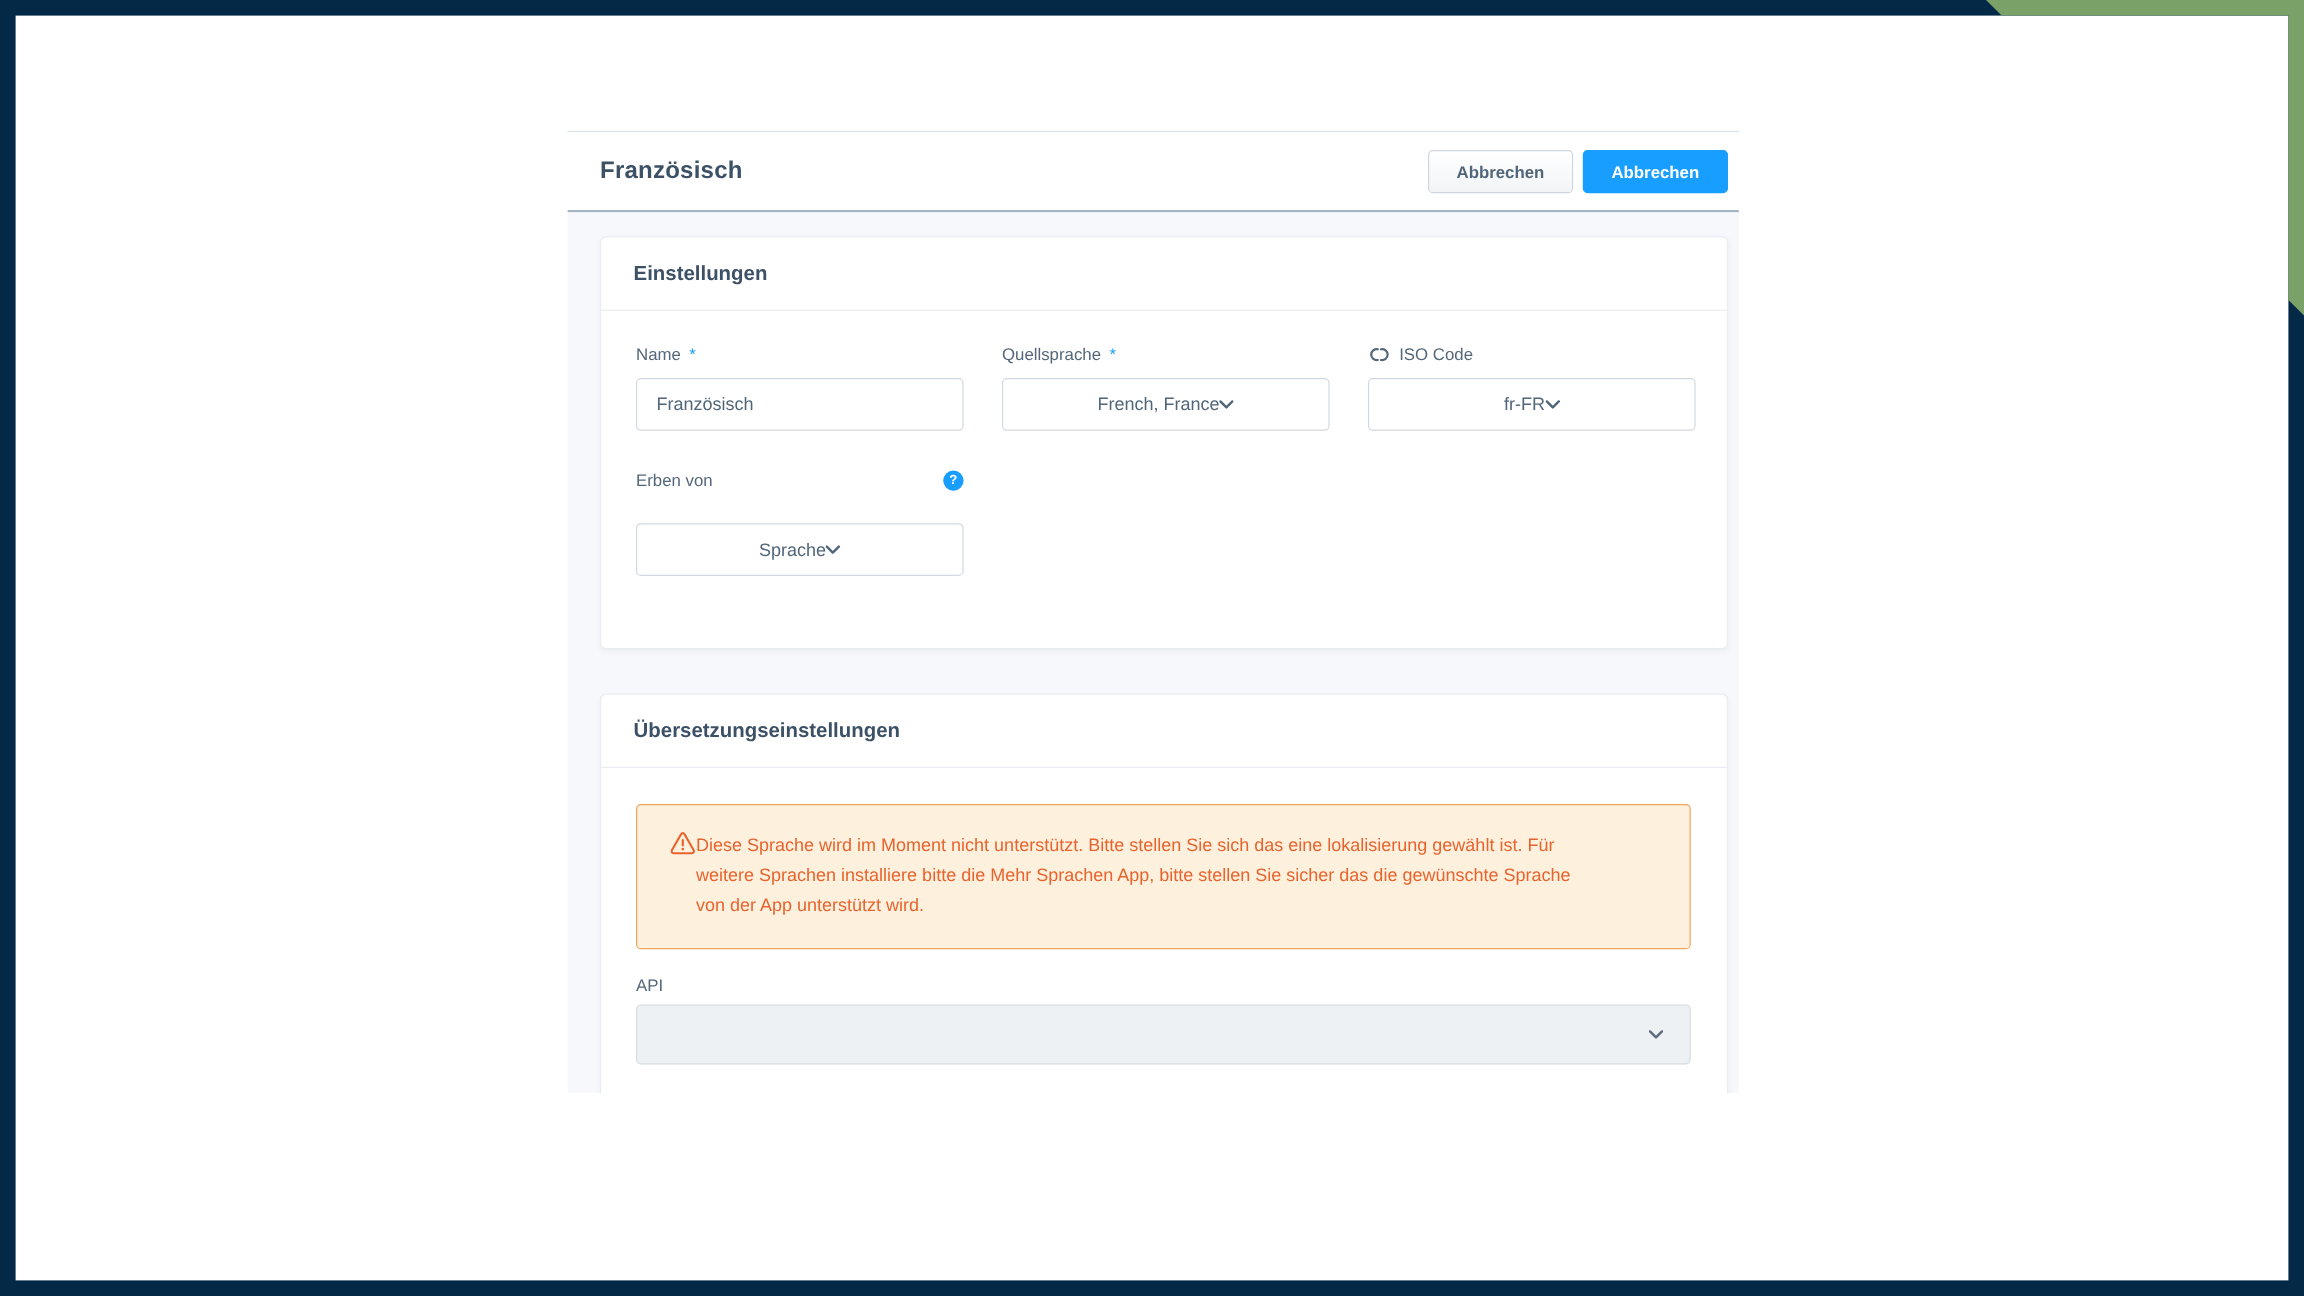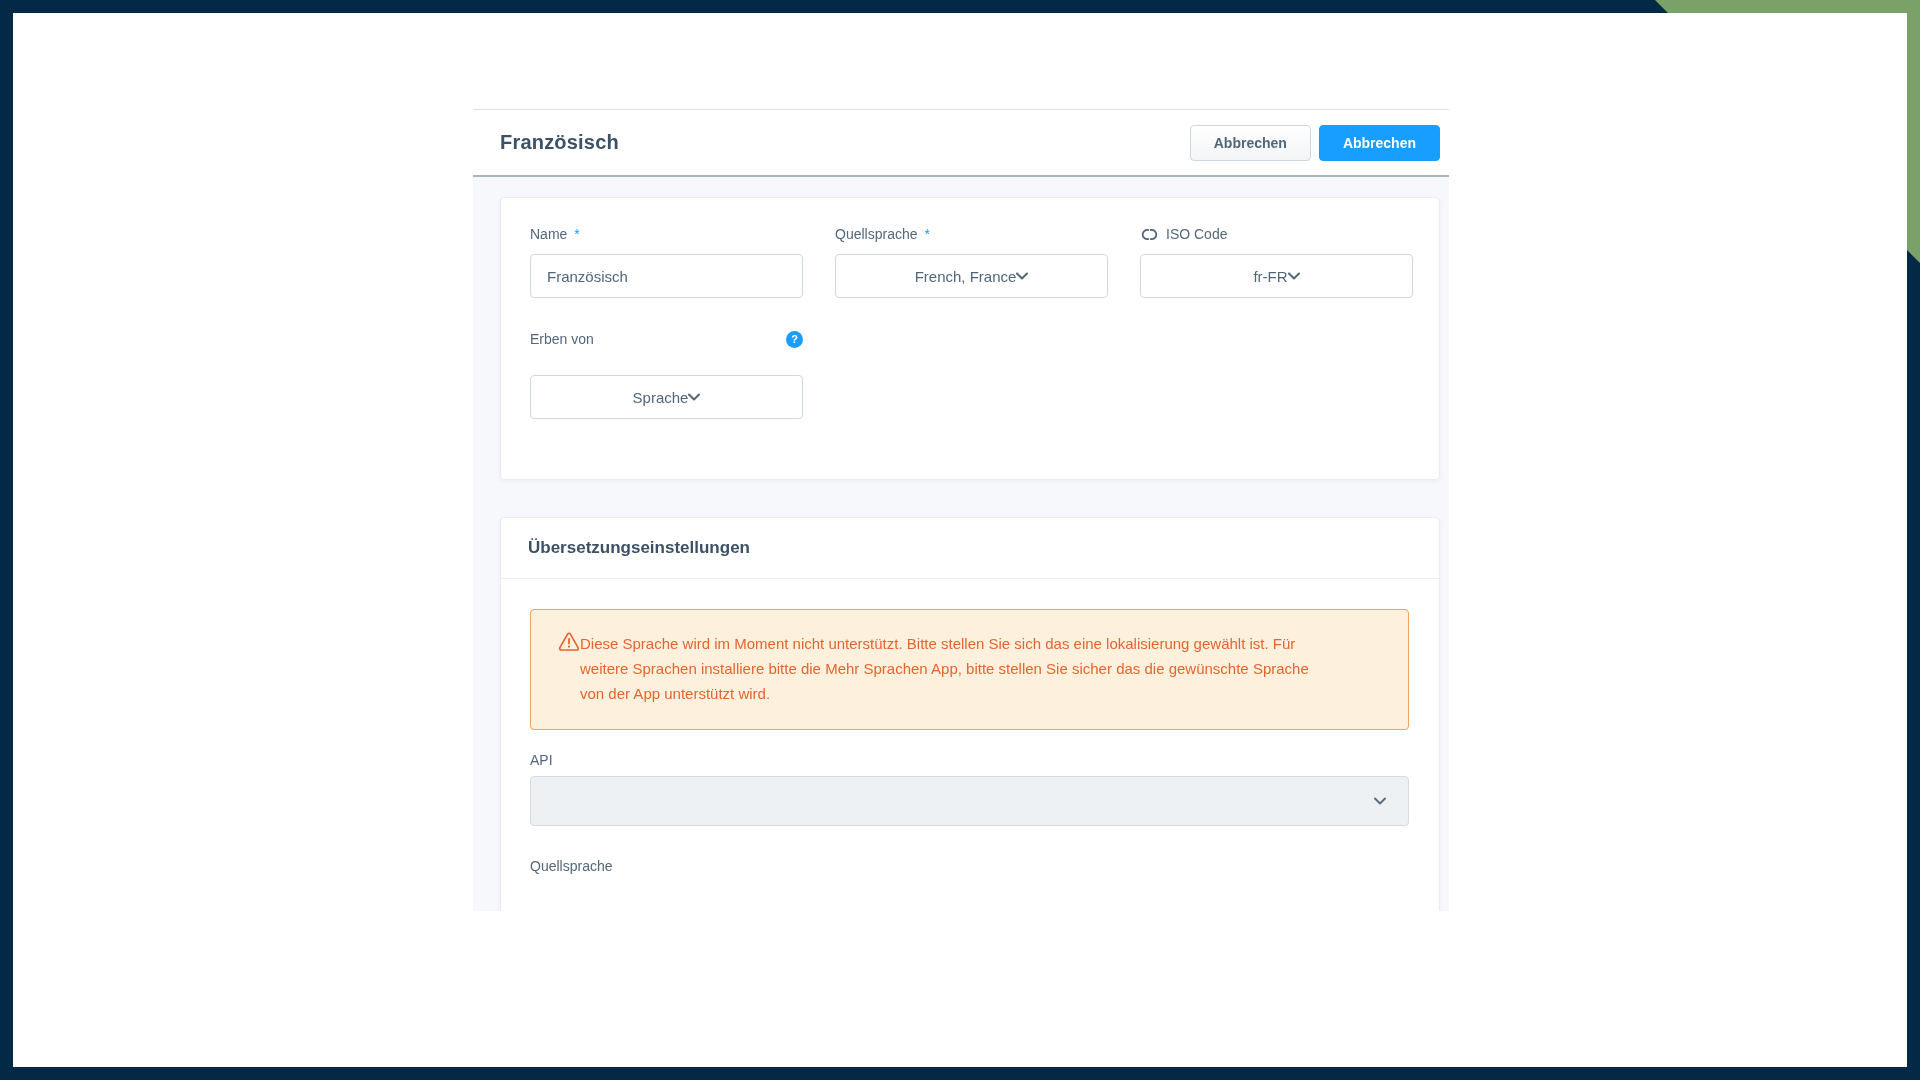--- a/index.html
+++ b/index.html
@@ -91,20 +91,23 @@
     <div class="page-title">Französisch</div>
     <div class="actions">
       <button class="btn btn-secondary">Abbrechen</button>
       <button class="btn btn-primary">Abbrechen</button>
     </div>
   </div>
 
   <div class="module">
 
     <div class="card">
+      <div class="card-header">
+        <div class="card-title">Einstellungen</div>
+      </div>
       <div class="card1-body">
 
         <div class="field">
           <div class="label-row">
             <div class="label-left">
               <span class="field-label">Name</span>
               <span class="required">*</span>
             </div>
           </div>
           <input class="text-input" type="text" value="Französisch" style="">

